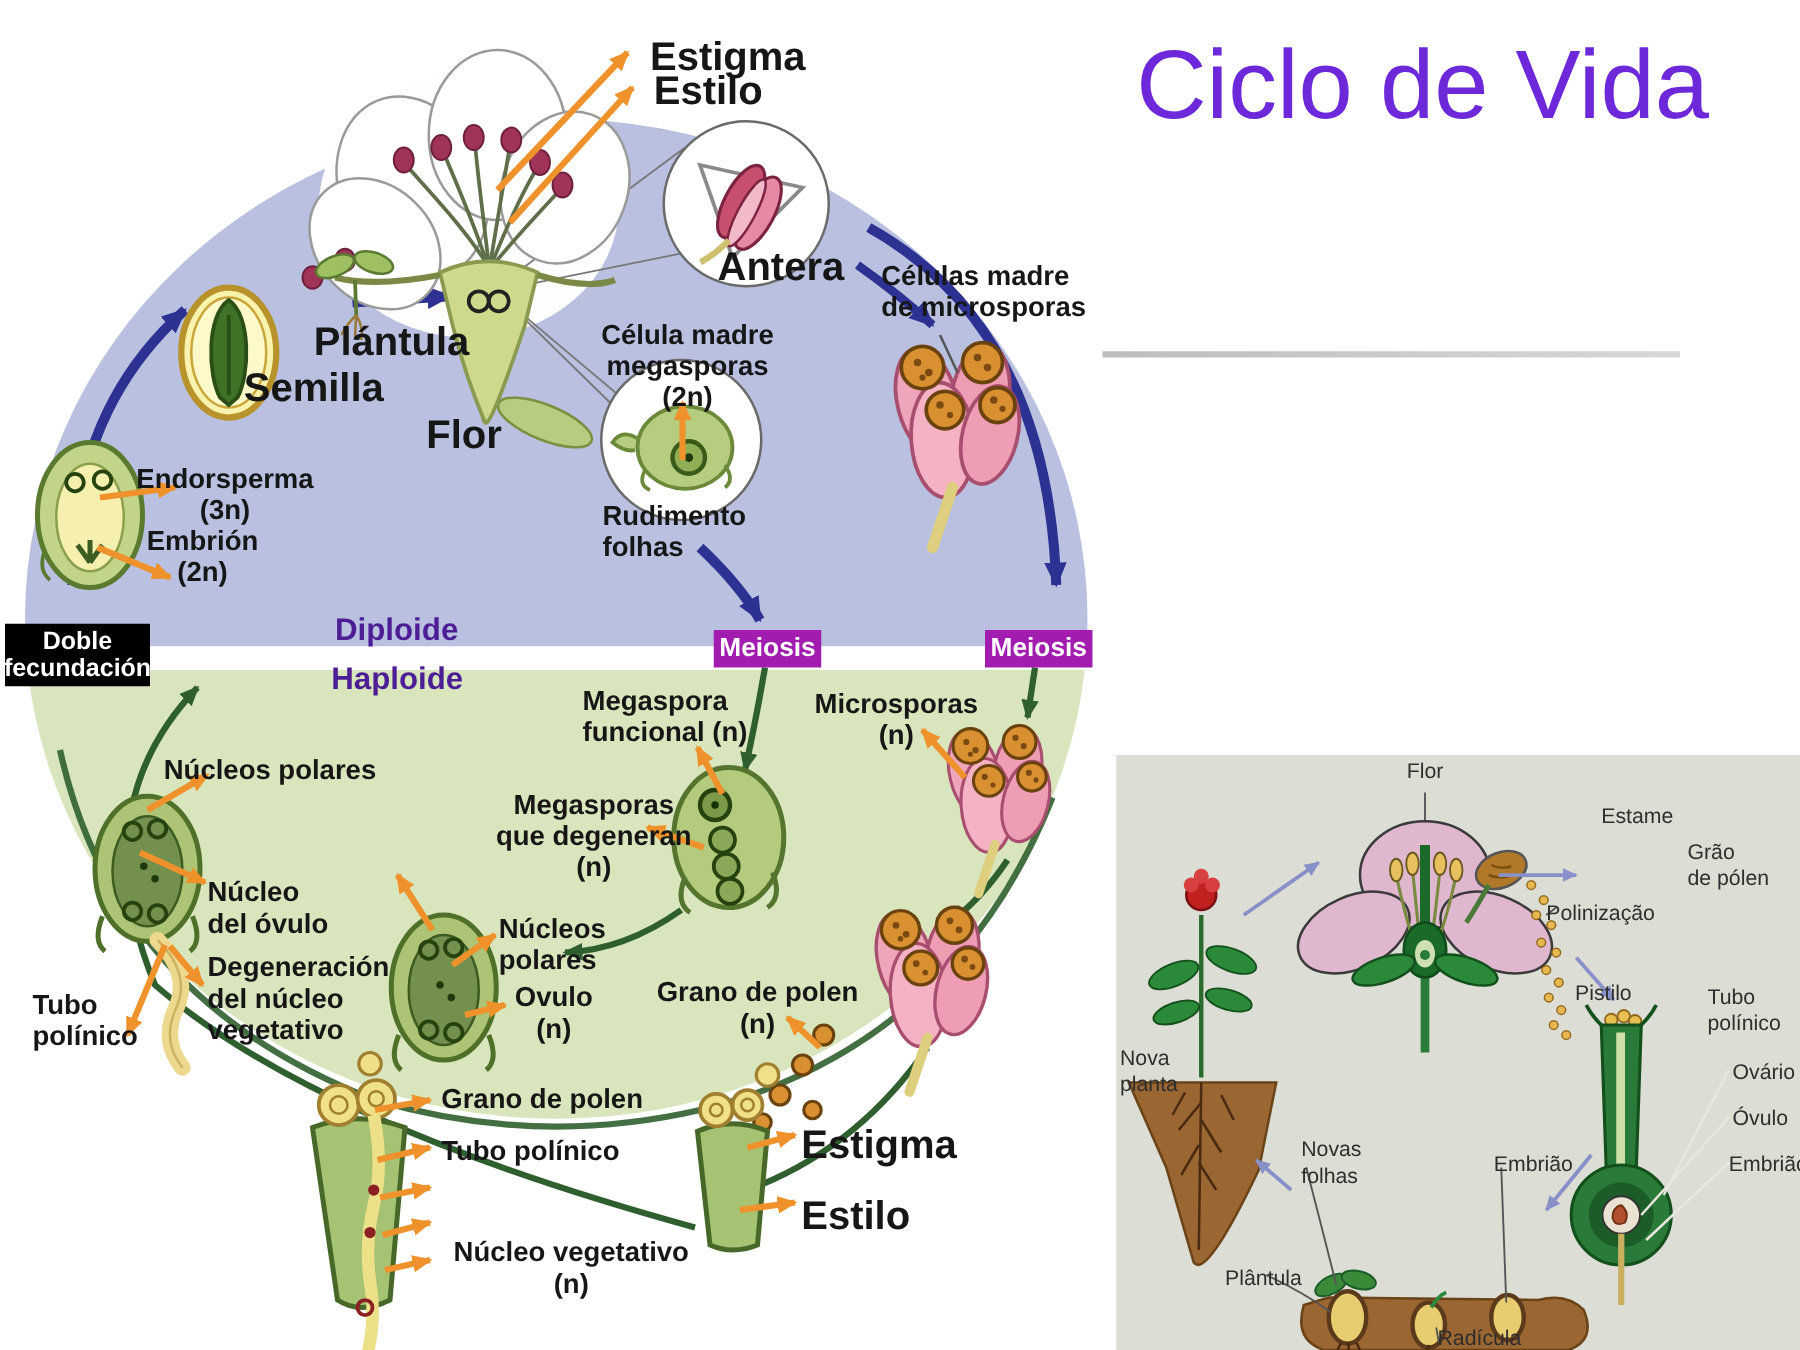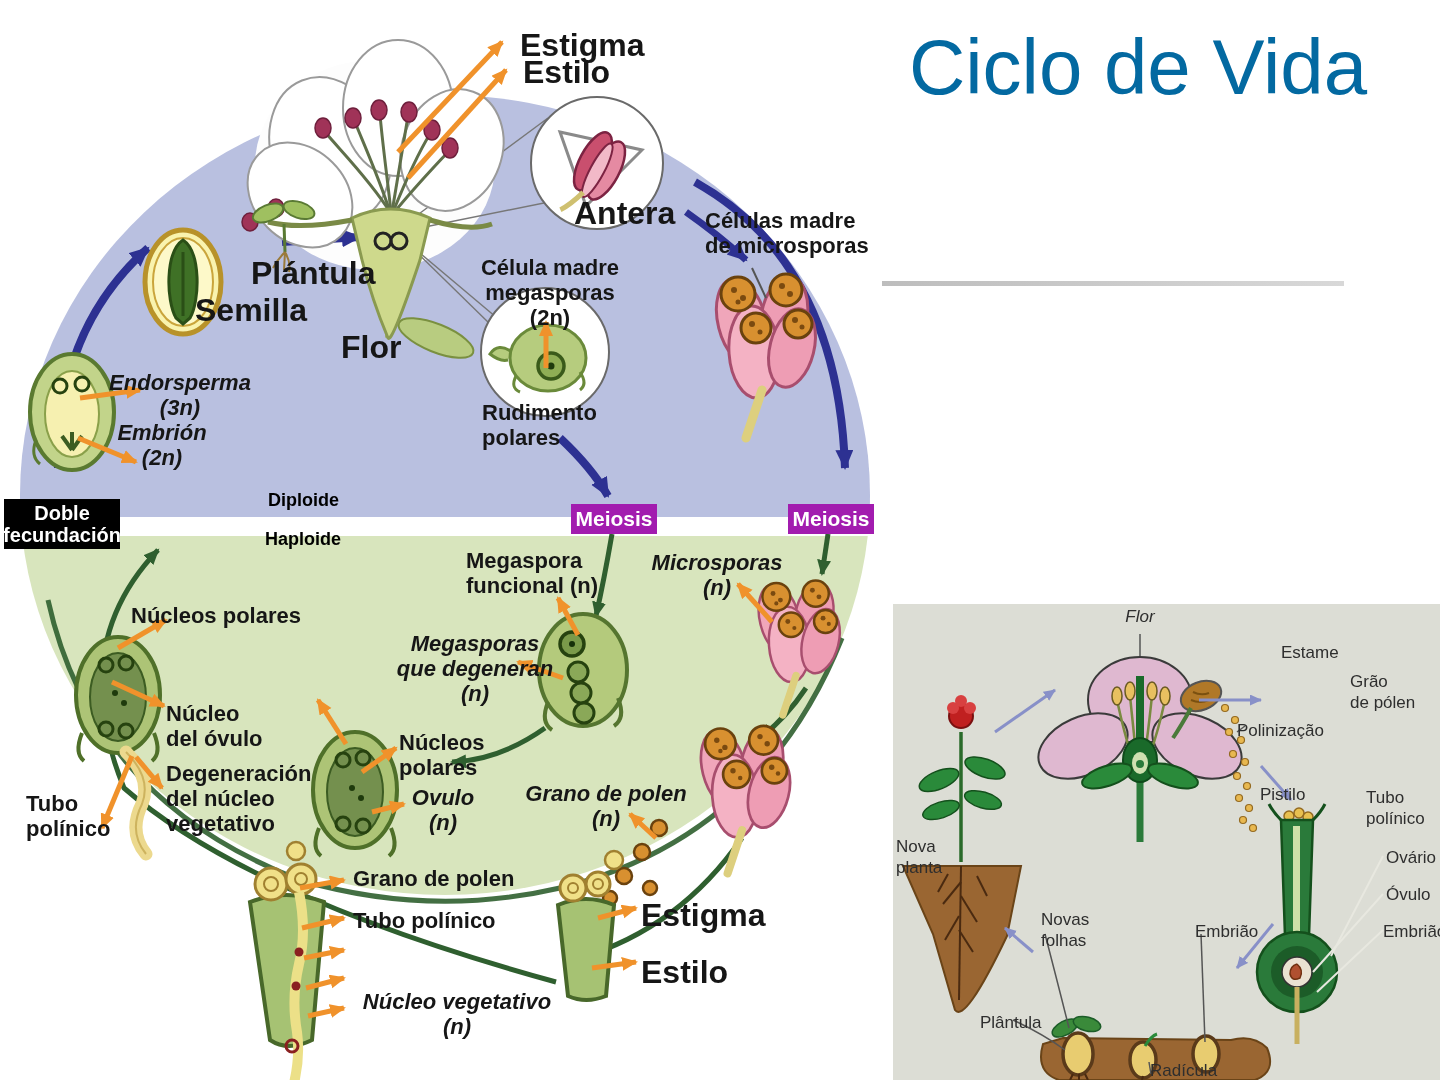--- a/index.html
+++ b/index.html
@@ -2,27 +2,27 @@
 <html><head>
 <meta charset="utf-8">
 <style>
   html,body{margin:0;padding:0;background:#ffffff;}
   #stage{position:relative;width:1440px;height:1080px;overflow:hidden;
          font-family:"Liberation Sans",sans-serif;background:#ffffff;}
   .abs{position:absolute;}
   .lbl{position:absolute;font-weight:bold;font-size:22px;line-height:1.14;
        color:#161616;white-space:pre-line;}
   .lbl-big{font-size:32px;}
-  .lbl-region{font-size:18px;color:#000000;}
+  .lbl-region{font-size:25px;color:#4c1d95;}
   .lbl-sm{position:absolute;font-weight:normal;font-size:17px;line-height:1.25;
           color:#2e2e2e;white-space:pre-line;}
-  .ctr{text-align:center;font-style:italic;}
+  .ctr{text-align:center;}
   .rgt{text-align:center;}
   #title{position:absolute;left:878px;top:22px;width:520px;text-align:center;
-         font-size:78px;font-weight:normal;color:#0369a1;letter-spacing:0px;}
+         font-size:78px;font-weight:normal;color:#6d28d9;letter-spacing:0px;}
   #divider{position:absolute;left:882px;top:281px;width:462px;height:5px;
            background:linear-gradient(to right,#bdbdbd,#d8d8d8);}
   #inset-panel{position:absolute;left:893px;top:604px;width:547px;height:476px;
                background:#dcddd5;}
   .box{position:absolute;display:flex;align-items:center;justify-content:center;
        color:#ffffff;font-weight:bold;white-space:pre-line;text-align:center;}
   .meiosis{background:#a21caf;font-size:21px;width:86px;height:30px;}
   .doblefec{background:#000000;font-size:20px;width:116px;height:50px;line-height:1.12;}
   svg{display:block;}
 </style>
@@ -270,21 +270,21 @@
 <div class="lbl lbl-big" style="left:574px;top:195px">Antera</div>
 <div class="lbl" style="left:705px;top:208px">Células madre
 de microsporas</div>
 <div class="lbl lbl-big" style="left:251px;top:255px">Plántula</div>
 <div class="lbl lbl-big" style="left:195px;top:292px">Semilla</div>
 <div class="lbl lbl-big" style="left:341px;top:329px">Flor</div>
 <div class="lbl rgt" style="left:478px;top:255px;width:144px">Célula madre
 megasporas
 (2n)</div>
 <div class="lbl" style="left:482px;top:400px">Rudimento
-polares</div>
+folhas</div>
 <div class="lbl ctr" style="left:106px;top:370px;width:148px">Endorsperma
 (3n)</div>
 <div class="lbl ctr" style="left:106px;top:420px;width:112px">Embrión
 (2n)</div>
 
 <div class="box doblefec" style="left:4px;top:499px">Doble
 fecundación</div>
 <div class="lbl lbl-region" style="left:268px;top:490px">Diploide</div>
 <div class="lbl lbl-region" style="left:265px;top:529px">Haploide</div>
 <div class="box meiosis" style="left:571px;top:504px">Meiosis</div>

